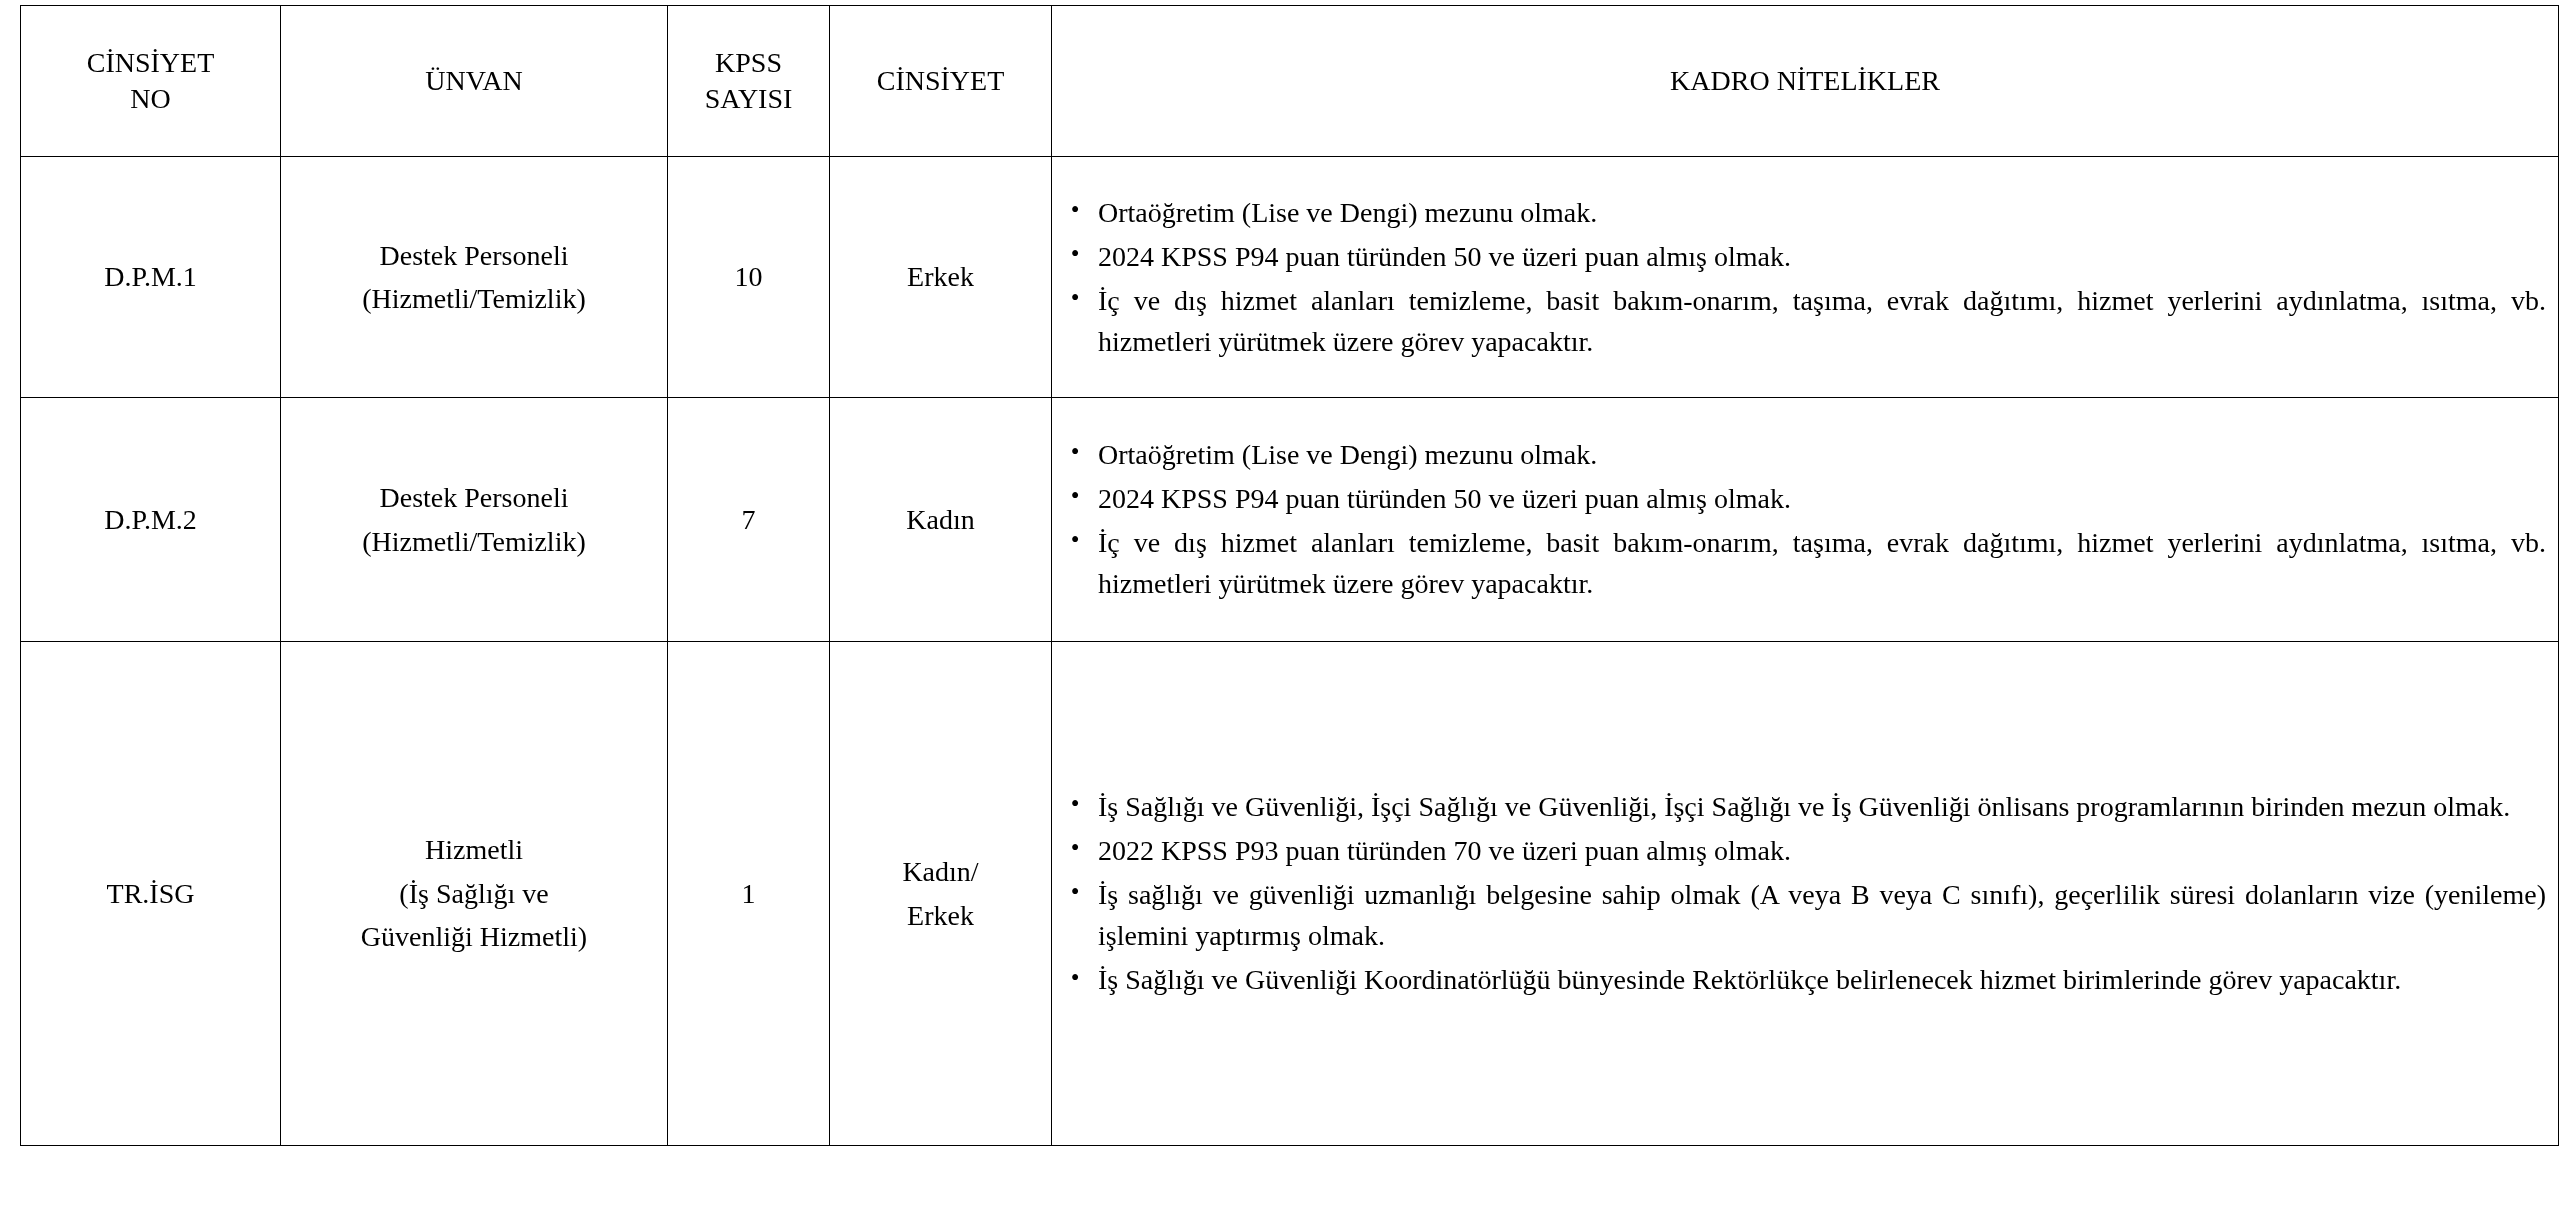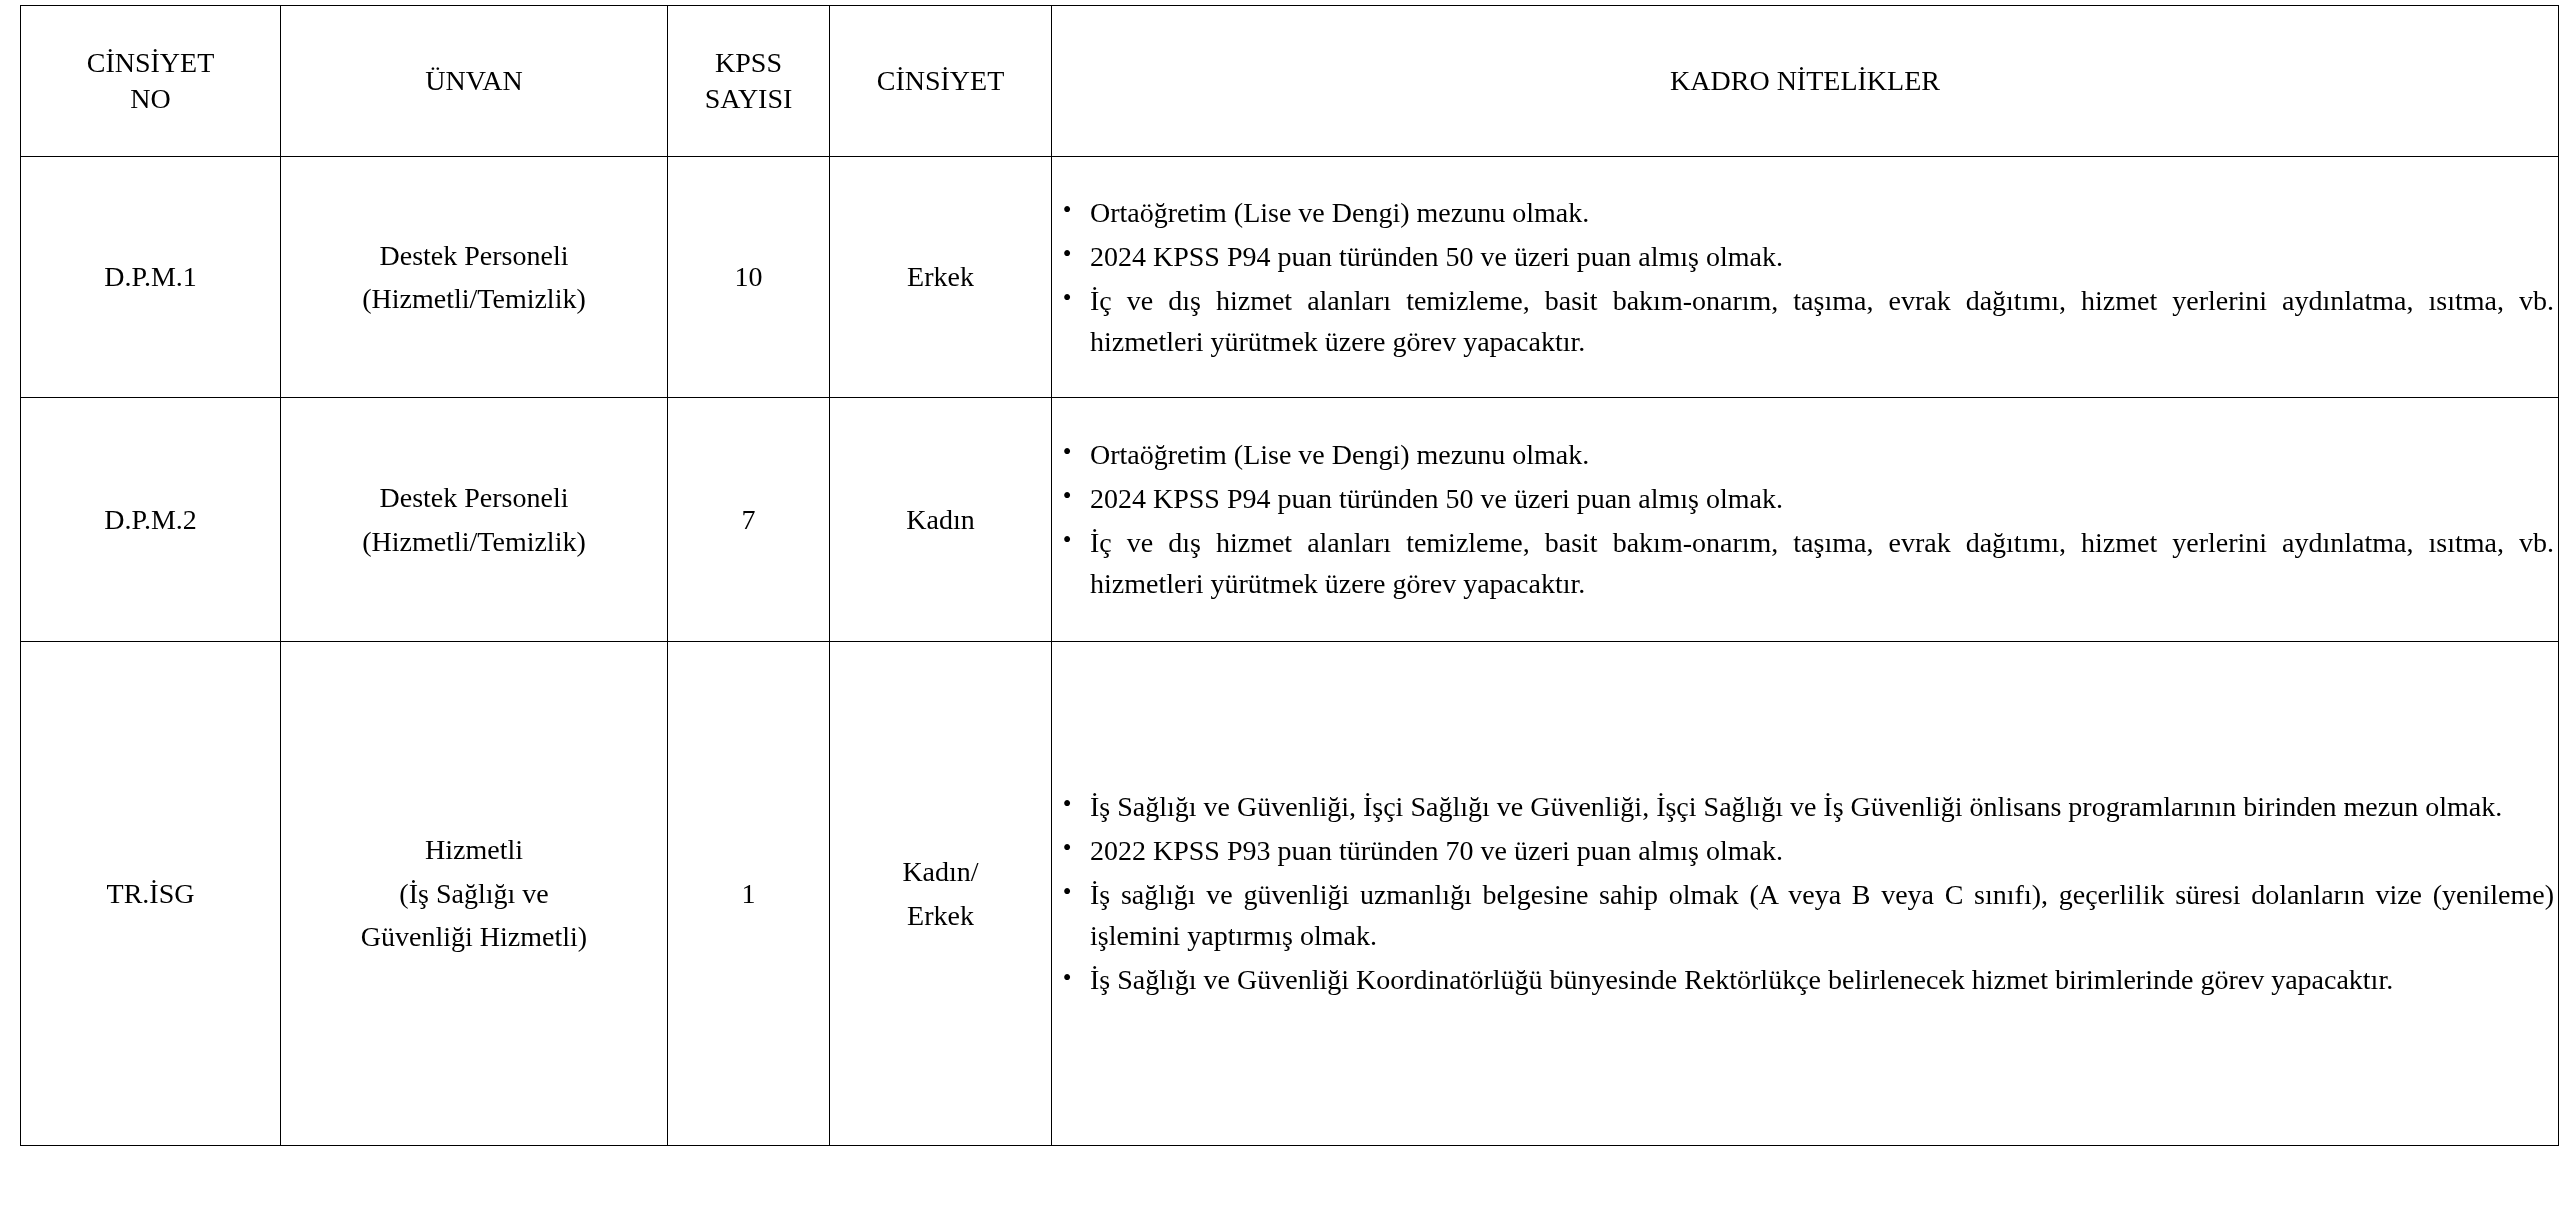--- a/index.html
+++ b/index.html
@@ -78,21 +78,21 @@
   }
 
   td.cell-nitel {
     text-align: left;
     padding: 11.8px 13.5px 11.8px 8.4px;
     vertical-align: top;
   }
 
   ul.bullets {
     list-style: none;
-    margin: 4px;
+    margin: 12px;
     padding: 0;
     font-family: Liberation Serif, serif;
   }
 
   ul.bullets li {
     position: relative;
     padding-left: 34px;
     margin: 0 0 2.5px 0;
     font-size: 28px;
     line-height: 1.48;

